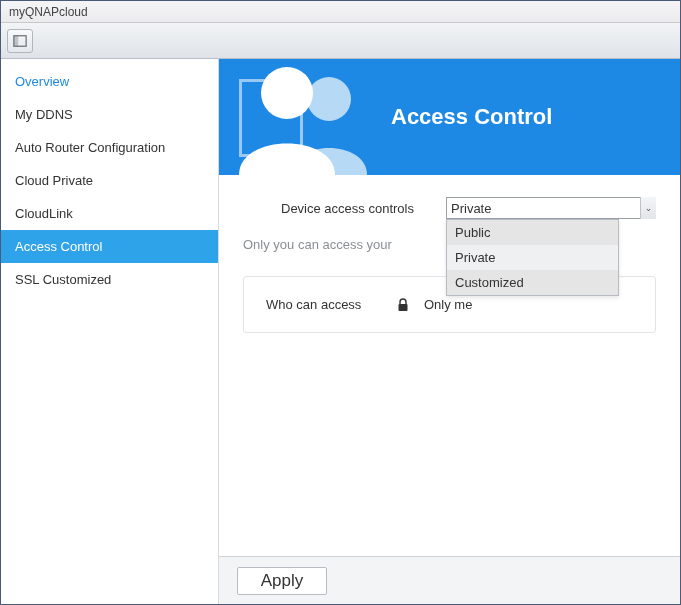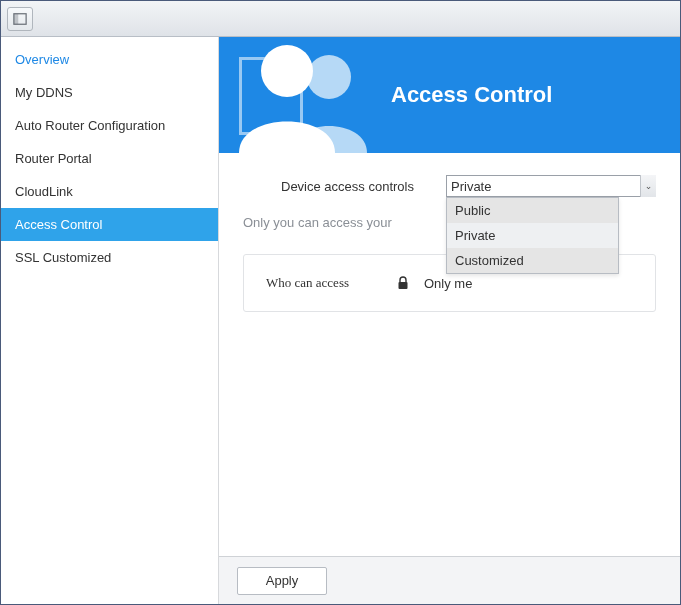--- a/index.html
+++ b/index.html
@@ -33,48 +33,51 @@
   .select-wrap { position: relative; width: 210px; border-radius: 7px; }
   .select-box { width: 210px; height: 22px; border: 1px solid #9aa0a8; background: #fff; font-size: 13px; padding: 0 18px 0 4px; display:flex; align-items:center; cursor:pointer; }
   .select-caret { position:absolute; right:0; top:0; width:16px; height:22px; border-left:1px solid #c0c4ca; background:linear-gradient(#f4f5f7,#e2e5e9); display:flex; align-items:center; justify-content:center; font-size:9px; color:#555;}
   .dropdown { position:absolute; left:0; top:22px; width:173px; background:#e5e5e5; border:1px solid #b7bcc3; box-shadow:0 2px 4px rgba(0,0,0,0.1); z-index:5;}
   .dd-item { padding:5px 8px; font-size:13px; color:#333; cursor:pointer; }
   .dd-item.hover { background:#eef0f2; }
 
   .desc { margin-top: 18px; font-size: 13px; color: #8a8f96; }
 
   .access-box { margin-top: 24px; border:1px solid #e1e3e6; border-radius:3px; padding: 20px 22px; display:flex; align-items:center; font-size:13px; color:#333; }
-  .access-box .albl { width:130px;font-family:Liberation Serif, serif; }
+  .access-box .albl { width:130px; }
   .lock { width:14px; display:inline-flex; justify-content:center; margin-right:14px;}
 
   .footer { height: 48px; border-top:1px solid #cfd2d6; background:#f3f4f6; display:flex; align-items:center; padding:0 18px;}
-  .btn { min-width:90px; height:28px; background:#fff; border:1px solid #b7bcc3; border-radius:2px; font-size:13px; color:#333; cursor:pointer; padding:0 16px;}
+  .btn { min-width:90px; height:28px; background:#fff; border:1px solid #b7bcc3; border-radius:2px; font-size:17px; color:#333; cursor:pointer; padding:0 16px;}
 </style>
 </head>
 <body>
 
 <div class="window">
 
+  <div class="titlebar">
+    <span>myQNAPcloud</span>
+  </div>
 
   <div class="toolbar">
     <div class="tool-icon">
       <svg viewBox="0 0 16 16">
           <rect x="1" y="2" width="14" height="12" fill="none" stroke="#6a7078" stroke-width="1.4"></rect>
           <rect x="1" y="2" width="5" height="12" fill="#6a7078" opacity="0.35"></rect>
         </svg>
     </div>
   </div>
 
   <div class="body">
 
     <div class="sidebar">
       <div class="side-item overview"><span>Overview</span></div>
       <div class="side-item"><span>My DDNS</span></div>
       <div class="side-item"><span>Auto Router Configuration</span></div>
-      <div class="side-item"><span>Router Portal</span></div>
+      <div class="side-item"><span>Cloud Private</span></div>
       <div class="side-item"><span>CloudLink</span></div>
       <div class="side-item active"><span>Access Control</span></div>
       <div class="side-item"><span>SSL Customized</span></div>
     </div>
 
     <div class="main">
 
       <div class="hero">
         <div class="hero-frame"></div>
         <div class="hero-people">

